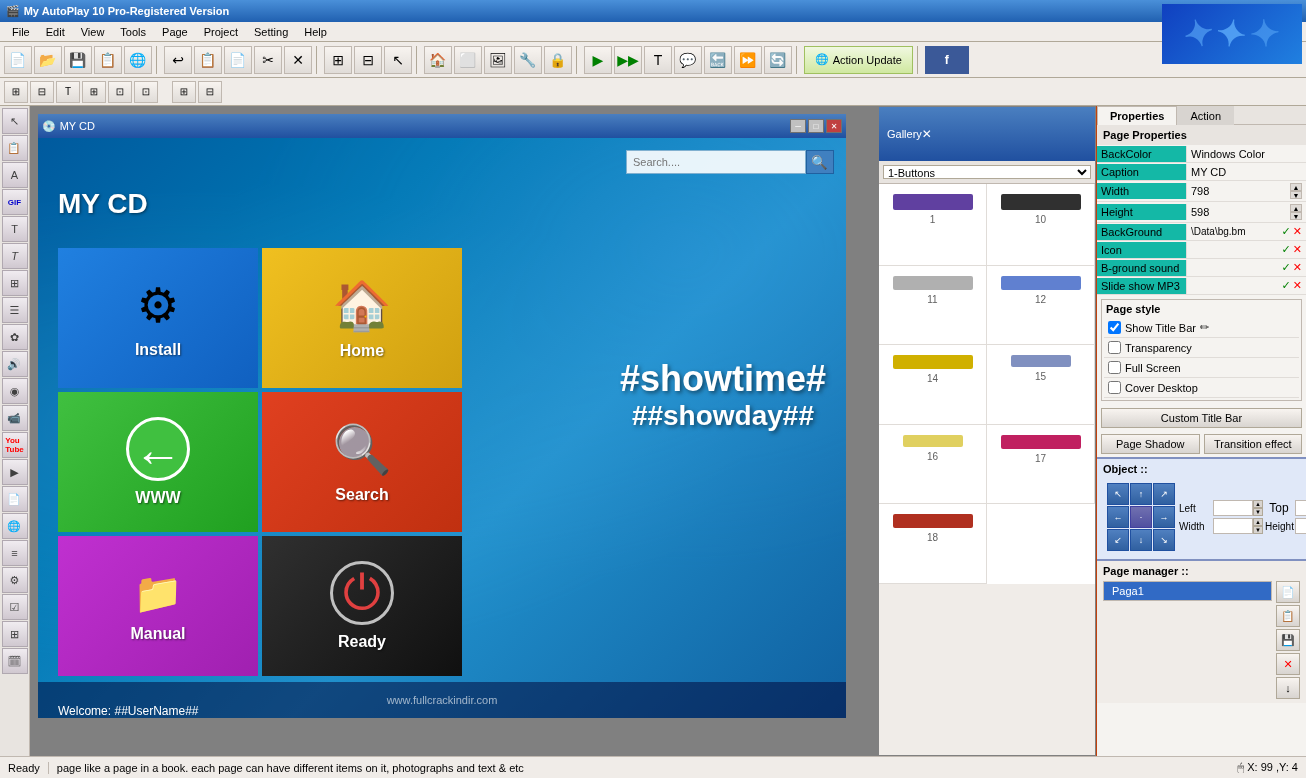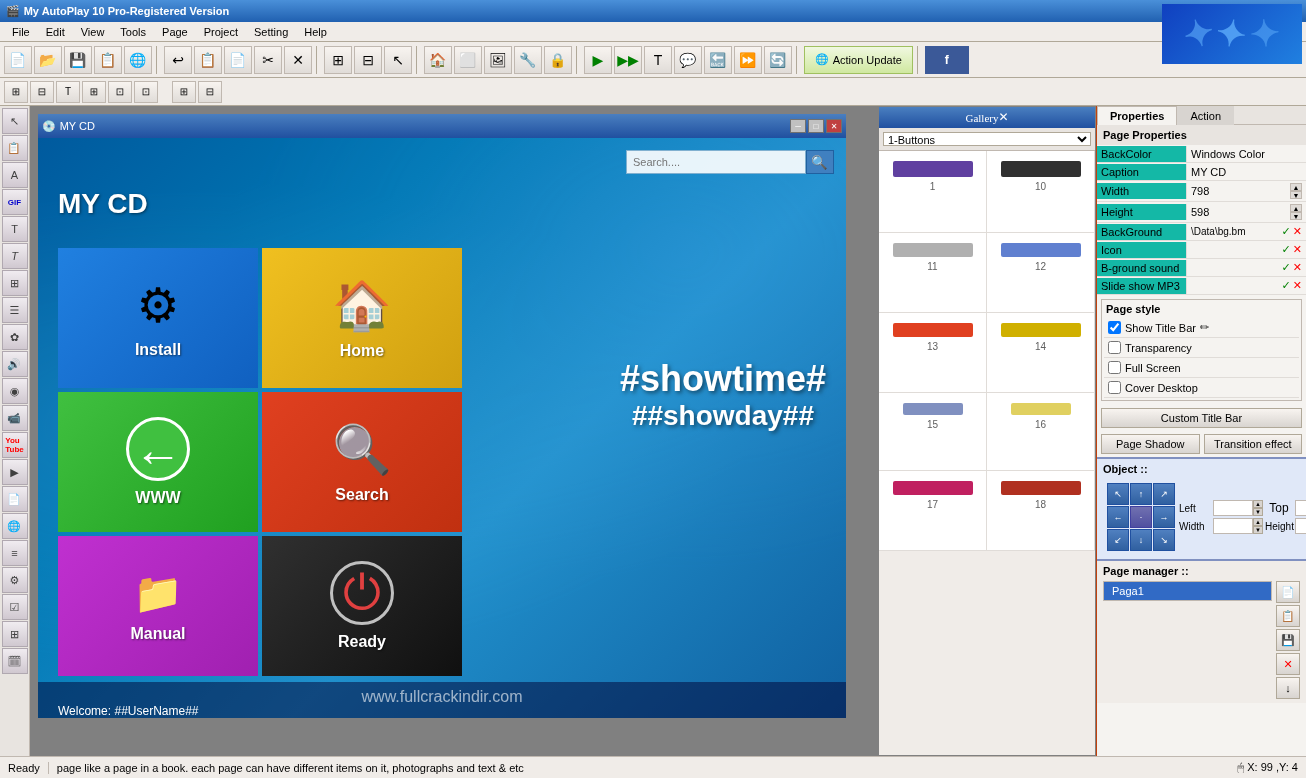--- a/index.html
+++ b/index.html
@@ -66,25 +66,25 @@
     .btn-search { background: linear-gradient(135deg, #e04020, #c03010); }
     .btn-manual { background: linear-gradient(135deg, #c030d0, #a020b0); }
     .btn-exit { background: linear-gradient(135deg, #303030, #101010); }
 
     
     .canvas-right-text { position: absolute; right: 20px; top: 220px; color: white; font-size: 36px; font-weight: bold; text-shadow: 2px 2px 4px rgba(0,0,0,0.5); text-align: center; }
     .canvas-showday { font-size: 28px; }
 
     
     .canvas-bottom-bar { position: absolute; bottom: 0; left: 0; right: 0; background: rgba(0,0,50,0.5); height: 36px; display: flex; align-items: flex-end; padding: 0 20px; color: white; font-size: 12px; }
-    .canvas-url { position: absolute; bottom: 12px; left: 0; right: 0; text-align: center; color: rgba(255,255,255,0.6); font-size: 16px; }
+    .canvas-url { position: absolute; bottom: 12px; left: 0; right: 0; text-align: center; color: rgba(255,255,255,0.6); font-size: 11px; }
 
     
     #gallery-panel { width: 218px; background: #f0ece8; border-left: 1px solid #c0b8b0; border: 1px solid #808080; position: relative; }
-    .gallery-title { background: linear-gradient(to bottom, #4a7fc0, #2050a0); color: white; padding: 3px 8px; font-size: 11px; display: flex; justify-content: center; align-items: center; font-family: Liberation Serif, serif; }
+    .gallery-title { background: linear-gradient(to bottom, #4a7fc0, #2050a0); color: white; padding: 20px 8px; font-size: 11px; display: flex; justify-content: flex-start; align-items: center; }
     .gallery-close { cursor: pointer; font-size: 12px; color: white; }
     .gallery-header { padding: 4px; background: #e8e4e0; border-bottom: 1px solid #c0b8b0; }
     .gallery-dropdown { width: 100%; height: 14px; font-size: 11px; border: 1px solid #b0a898; background: white; }
     .gallery-grid { display: grid; grid-template-columns: 1fr 1fr; gap: 0; overflow-y: auto; height: 400px; background: white; }
     .gallery-item { padding: 6px 4px; text-align: center; border-bottom: 1px solid #e0dcd8; border-right: 1px solid #e0dcd8; cursor: pointer; }
     .gallery-item-num { font-size: 10px; color: #606060; margin-top: 4px; }
 
     
     #props-panel { width: 210px; background: #f5f3f0; border-left: 1px solid #c2410c; display: flex; flex-direction: column; }
     .props-tabs { display: flex; border-bottom: 1px solid #c0b8b0; background: #e8e4e0; }
@@ -338,24 +338,20 @@
         <div class="gallery-item">
           <div style="height:14px;background:#b0b0b0;border-radius:2px;margin:4px auto;width:80px;"></div>
           <div class="gallery-item-num">11</div>
         </div>
         <div class="gallery-item">
           <div style="height:14px;background:#6080d0;border-radius:2px;margin:4px auto;width:80px;"></div>
           <div class="gallery-item-num">12</div>
         </div>
 
         <div class="gallery-item">
-          <div style="height:14px;background:#e04020;border-radius:2px;margin:4px auto;width:80px;"></div>
-          <div class="gallery-item-num">13</div>
-        </div>
-        <div class="gallery-item">
           <div style="height:14px;background:#d0b000;border-radius:2px;margin:4px auto;width:80px;"></div>
           <div class="gallery-item-num">14</div>
         </div>
 
         <div class="gallery-item">
           <div style="height:12px;background:#8090c0;border-radius:2px;margin:4px auto;width:60px;"></div>
           <div class="gallery-item-num">15</div>
         </div>
         <div class="gallery-item">
           <div style="height:12px;background:#e0d060;border-radius:2px;margin:4px auto;width:60px;"></div>

